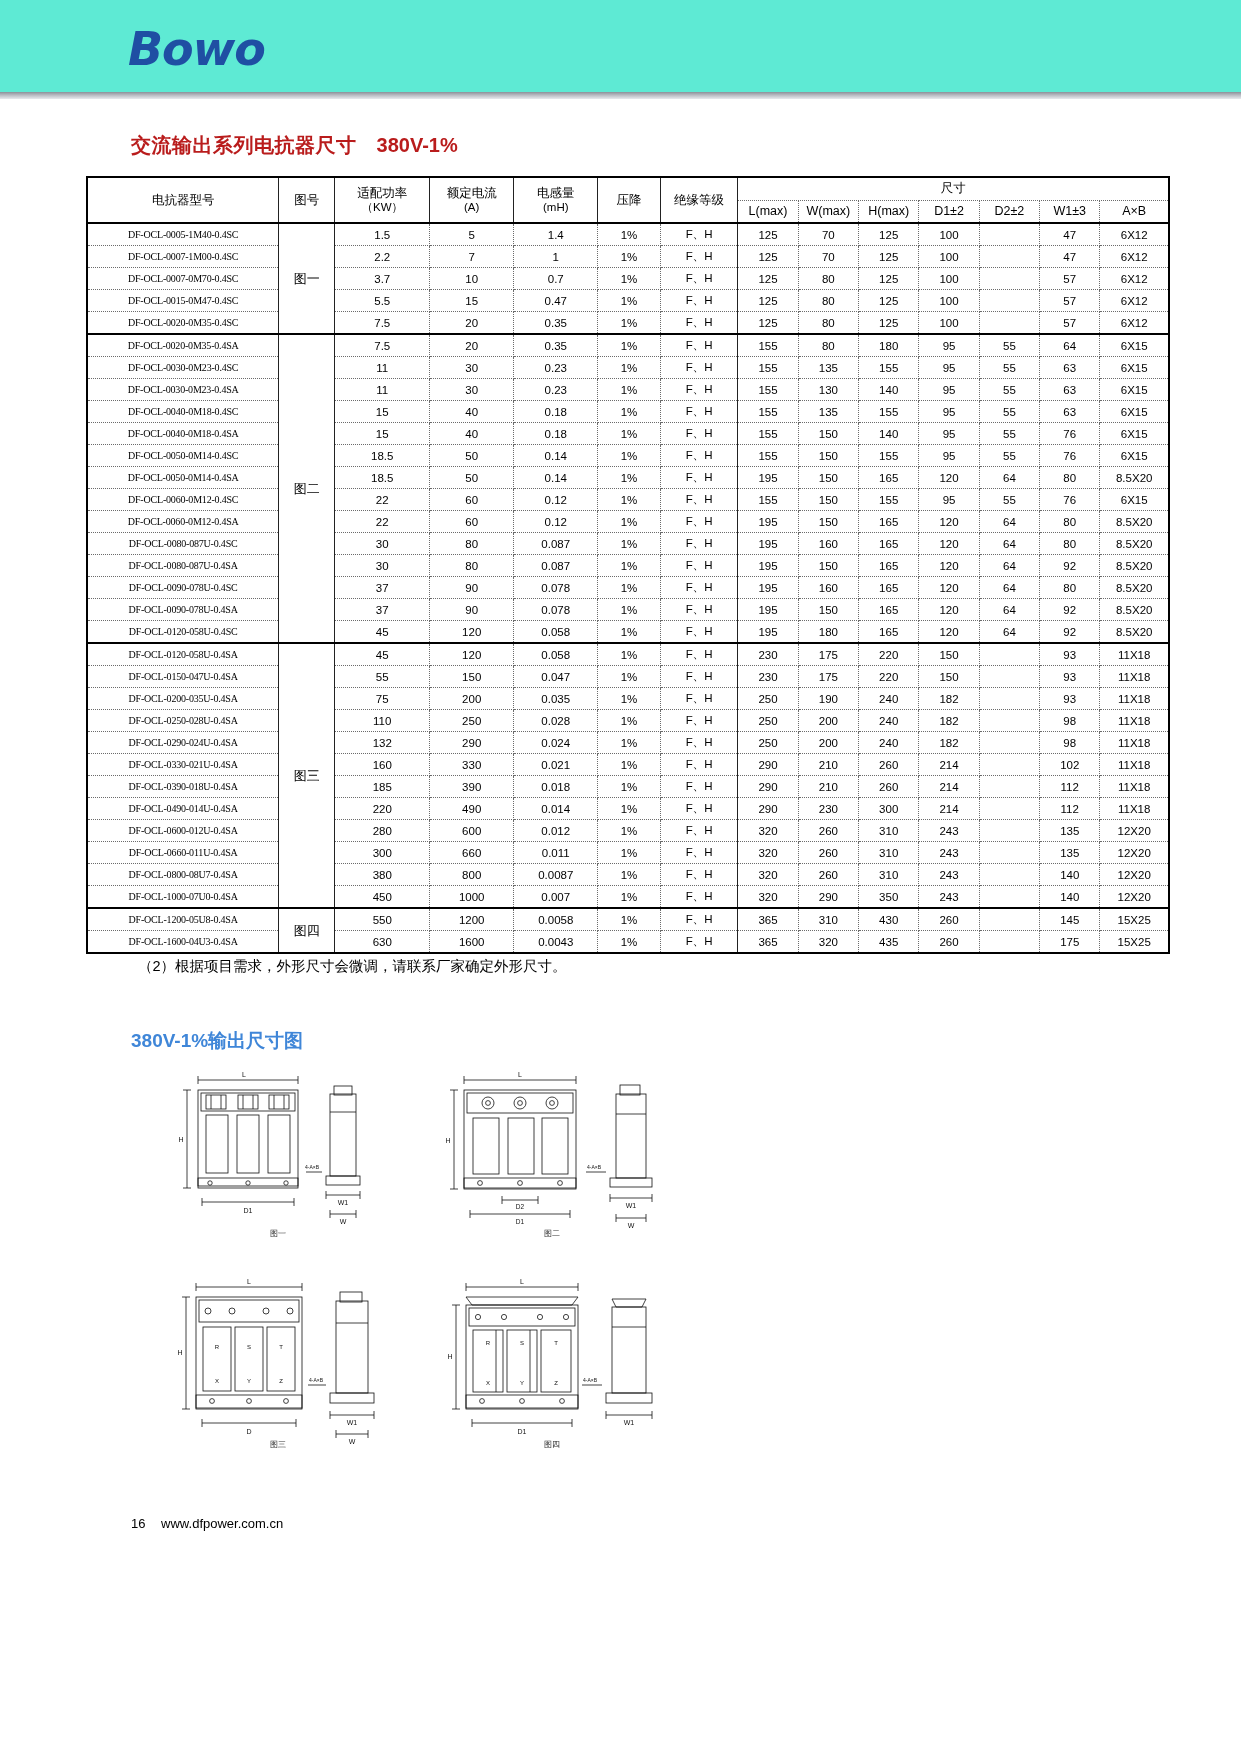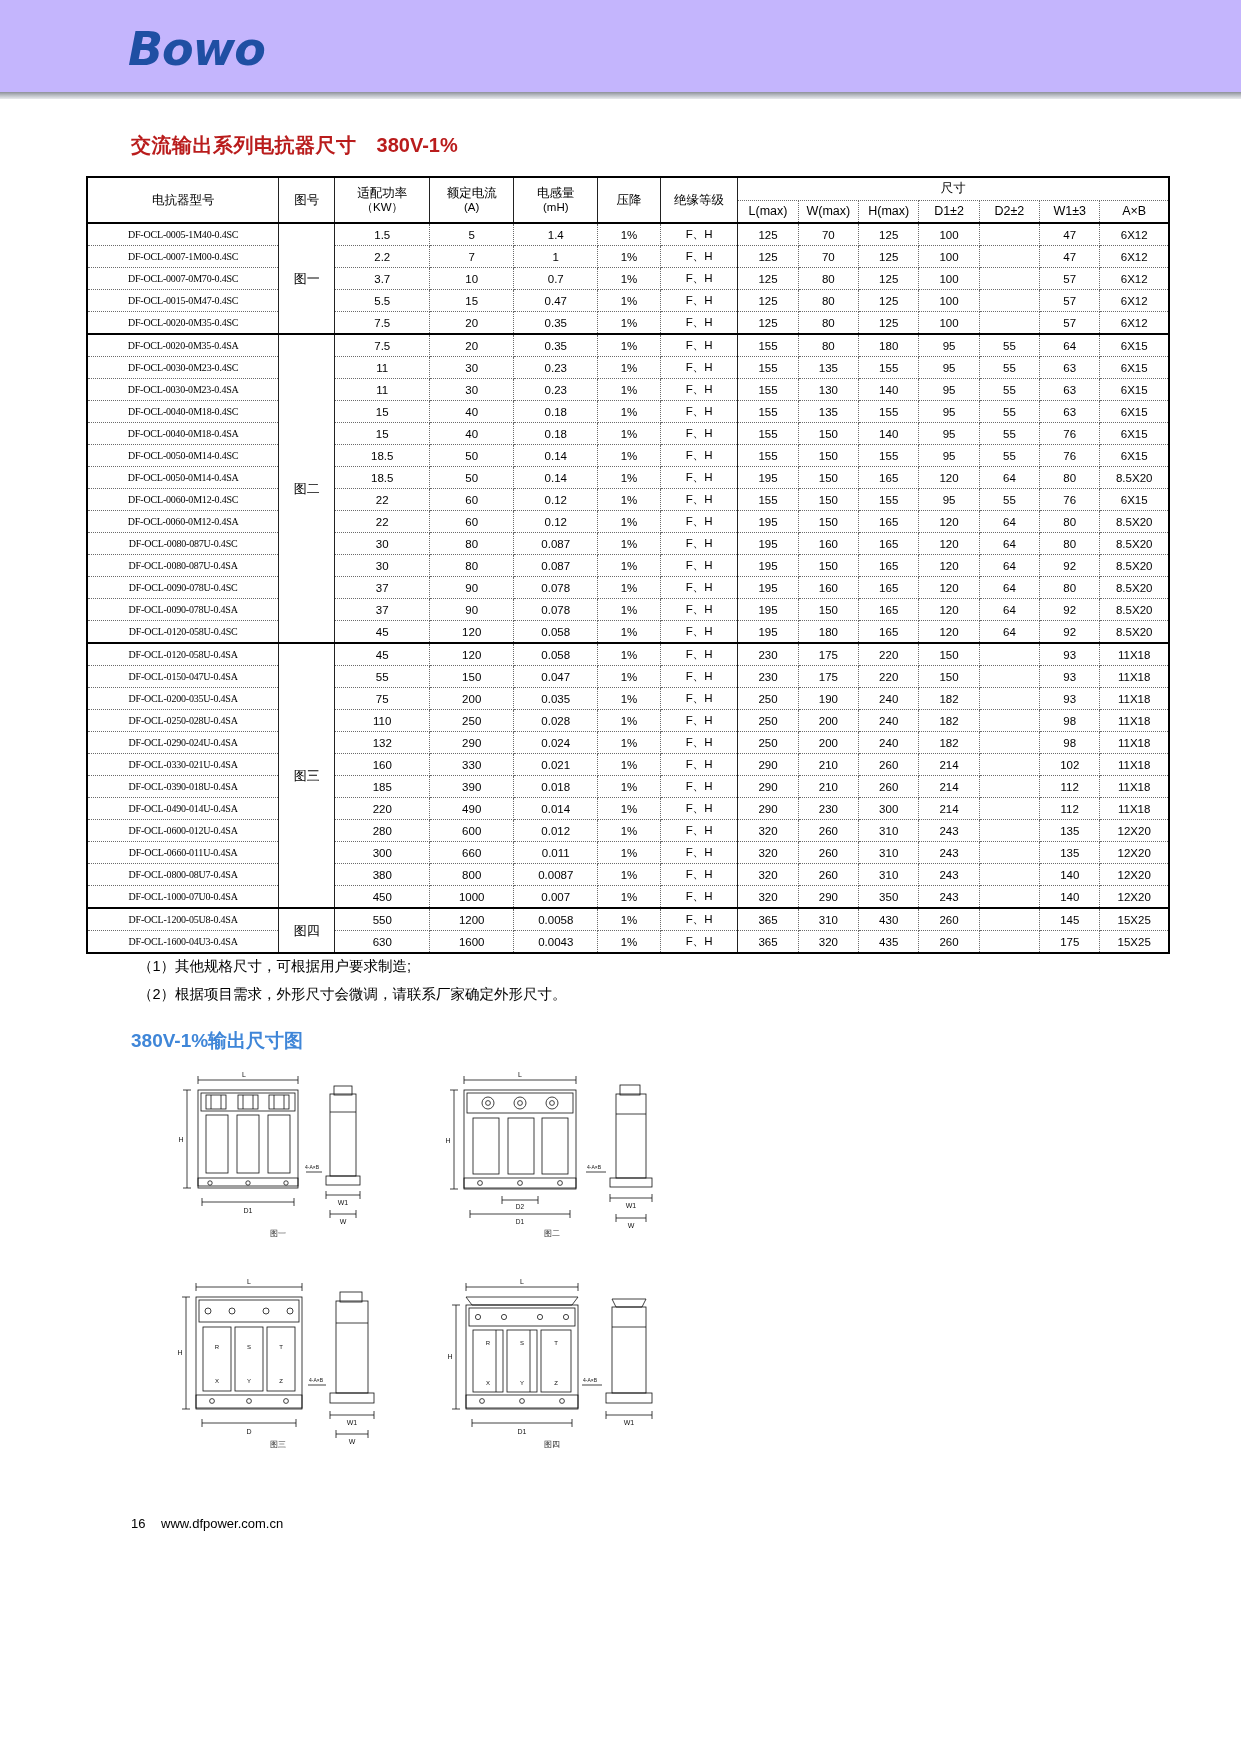--- a/index.html
+++ b/index.html
@@ -13,21 +13,21 @@
     font-family: "Liberation Sans", "DejaVu Sans", sans-serif;
     color: #000;
     position: relative;
     overflow: hidden;
   }
 
   
   .page-header {
     position: relative;
     height: 96px;
-    background: #c4b5fd;
+    background: #5eead4;
   }
   .logo-wrap {
     position: absolute;
     left: 128px;
     top: 26px;
     display: flex;
     align-items: center;
   }
   .logo-text {
     font-family: "DejaVu Sans", sans-serif;
@@ -755,21 +755,20 @@
           <td>260</td>
           <td></td>
           <td>175</td>
           <td>15X25</td>
         </tr>
       </tbody>
   </table>
 </div>
 
 <div class="notes">
-  <div class="n-item">（1）其他规格尺寸，可根据用户要求制造;</div>
   <div class="n-item">（2）根据项目需求，外形尺寸会微调，请联系厂家确定外形尺寸。</div>
 </div>
 
 <div class="fig-title">380V-1%输出尺寸图</div>
 
 <div class="drawings">
 
   <div class="draw-cell" style="left:20px; top:0;">
     <svg class="tech" width="230" height="175" viewBox="0 0 230 175">
       <g stroke="#111" fill="none" stroke-width="0.8">

